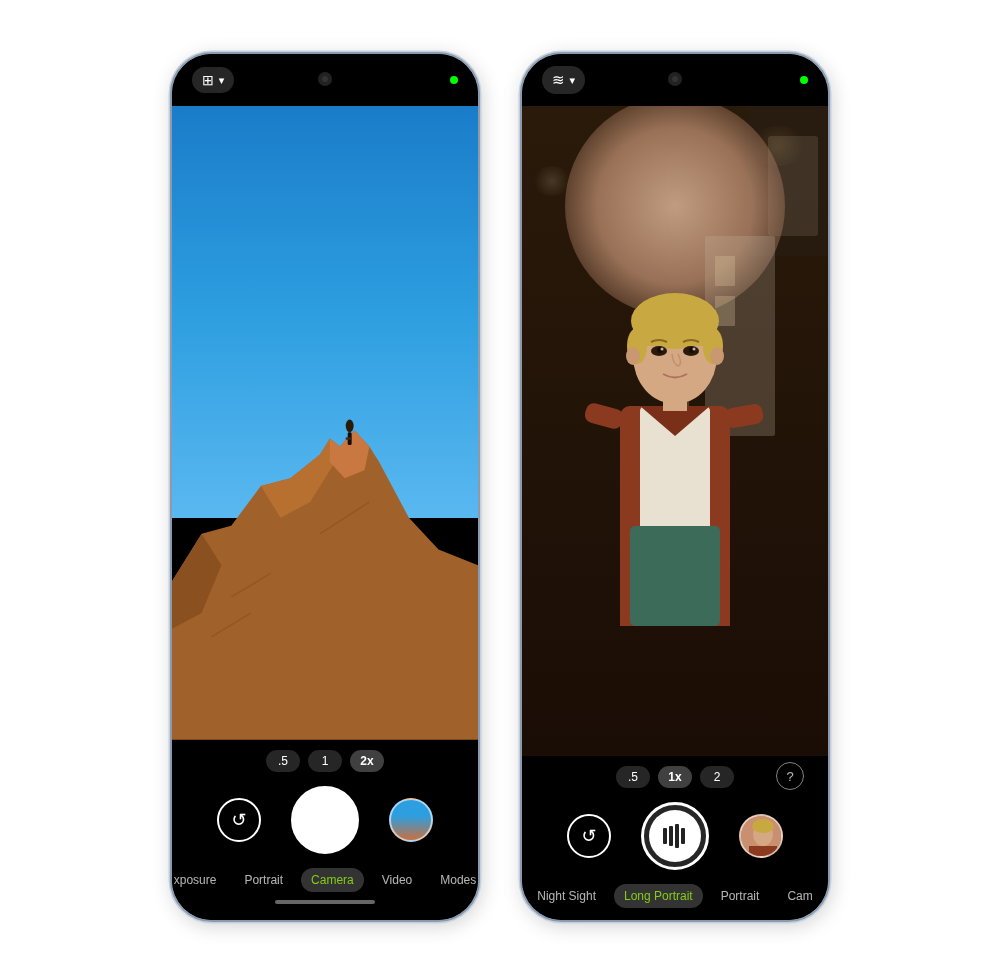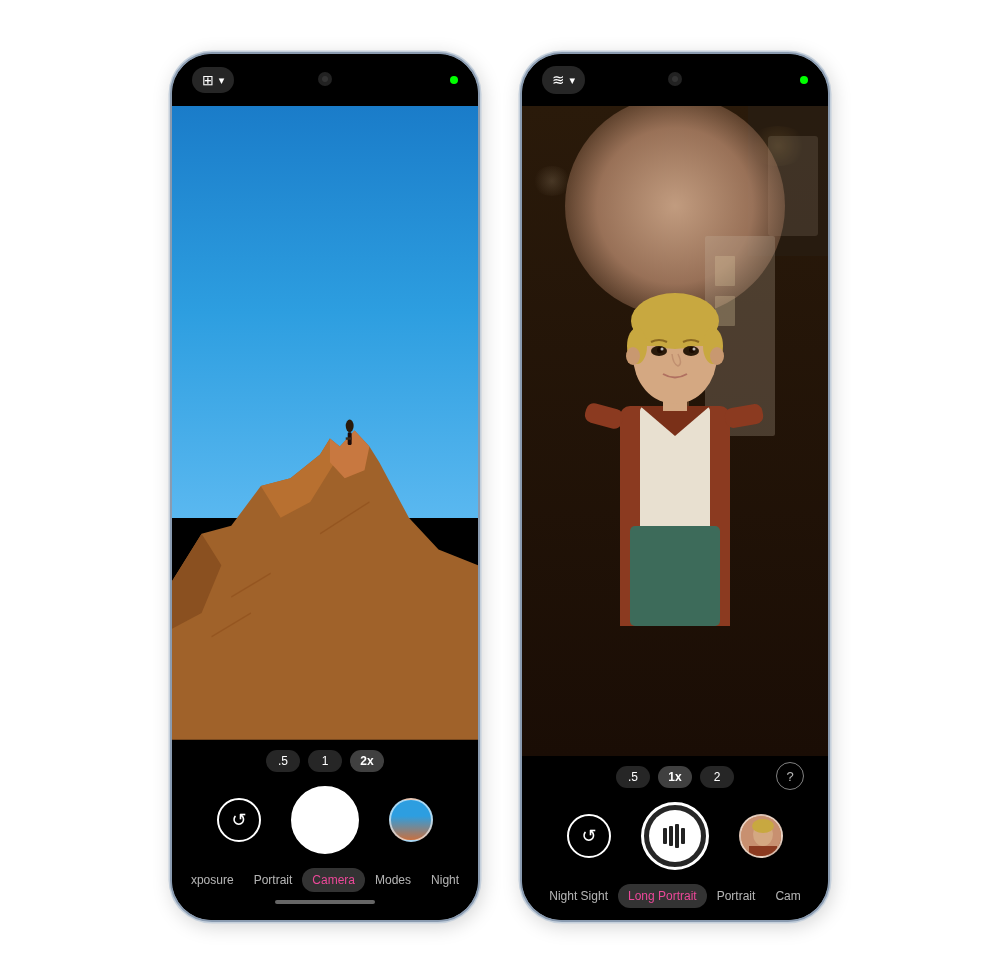--- a/index.html
+++ b/index.html
@@ -249,36 +249,36 @@
       background: rgba(255,255,255,0.15);
       display: flex;
       align-items: center;
       justify-content: center;
     }
 
     .modes-strip {
       display: flex;
       align-items: center;
       justify-content: center;
-      gap: 0;
+      gap: 8px;
       padding: 8px 0 4px;
       overflow: hidden;
     }
 
     .mode-item {
       color: rgba(255,255,255,0.7);
       font-size: 12px;
       padding: 5px 10px;
       white-space: nowrap;
       border-radius: 20px;
     }
 
     .mode-item.active {
       background: rgba(255,255,255,0.2);
-      color: #ec4899;
+      color: #84cc16;
       font-weight: 500;
     }
 
     .home-indicator {
       width: 100px;
       height: 4px;
       background: rgba(255,255,255,0.4);
       border-radius: 2px;
       margin: 4px auto 8px;
     }
@@ -393,22 +393,22 @@
         </div>
         <div class="shutter-btn">
         </div>
         <div class="thumb-landscape"></div>
       </div>
 
       <div class="modes-strip">
         <div class="mode-item">xposure</div>
         <div class="mode-item">Portrait</div>
         <div class="mode-item active">Camera</div>
+        <div class="mode-item">Video</div>
         <div class="mode-item">Modes</div>
-        <div class="mode-item">Night</div>
       </div>
 
       <div class="home-indicator"></div>
     </div>
   </div>
 </div>
 
 <div class="phone">
   <div class="phone-inner">
 

